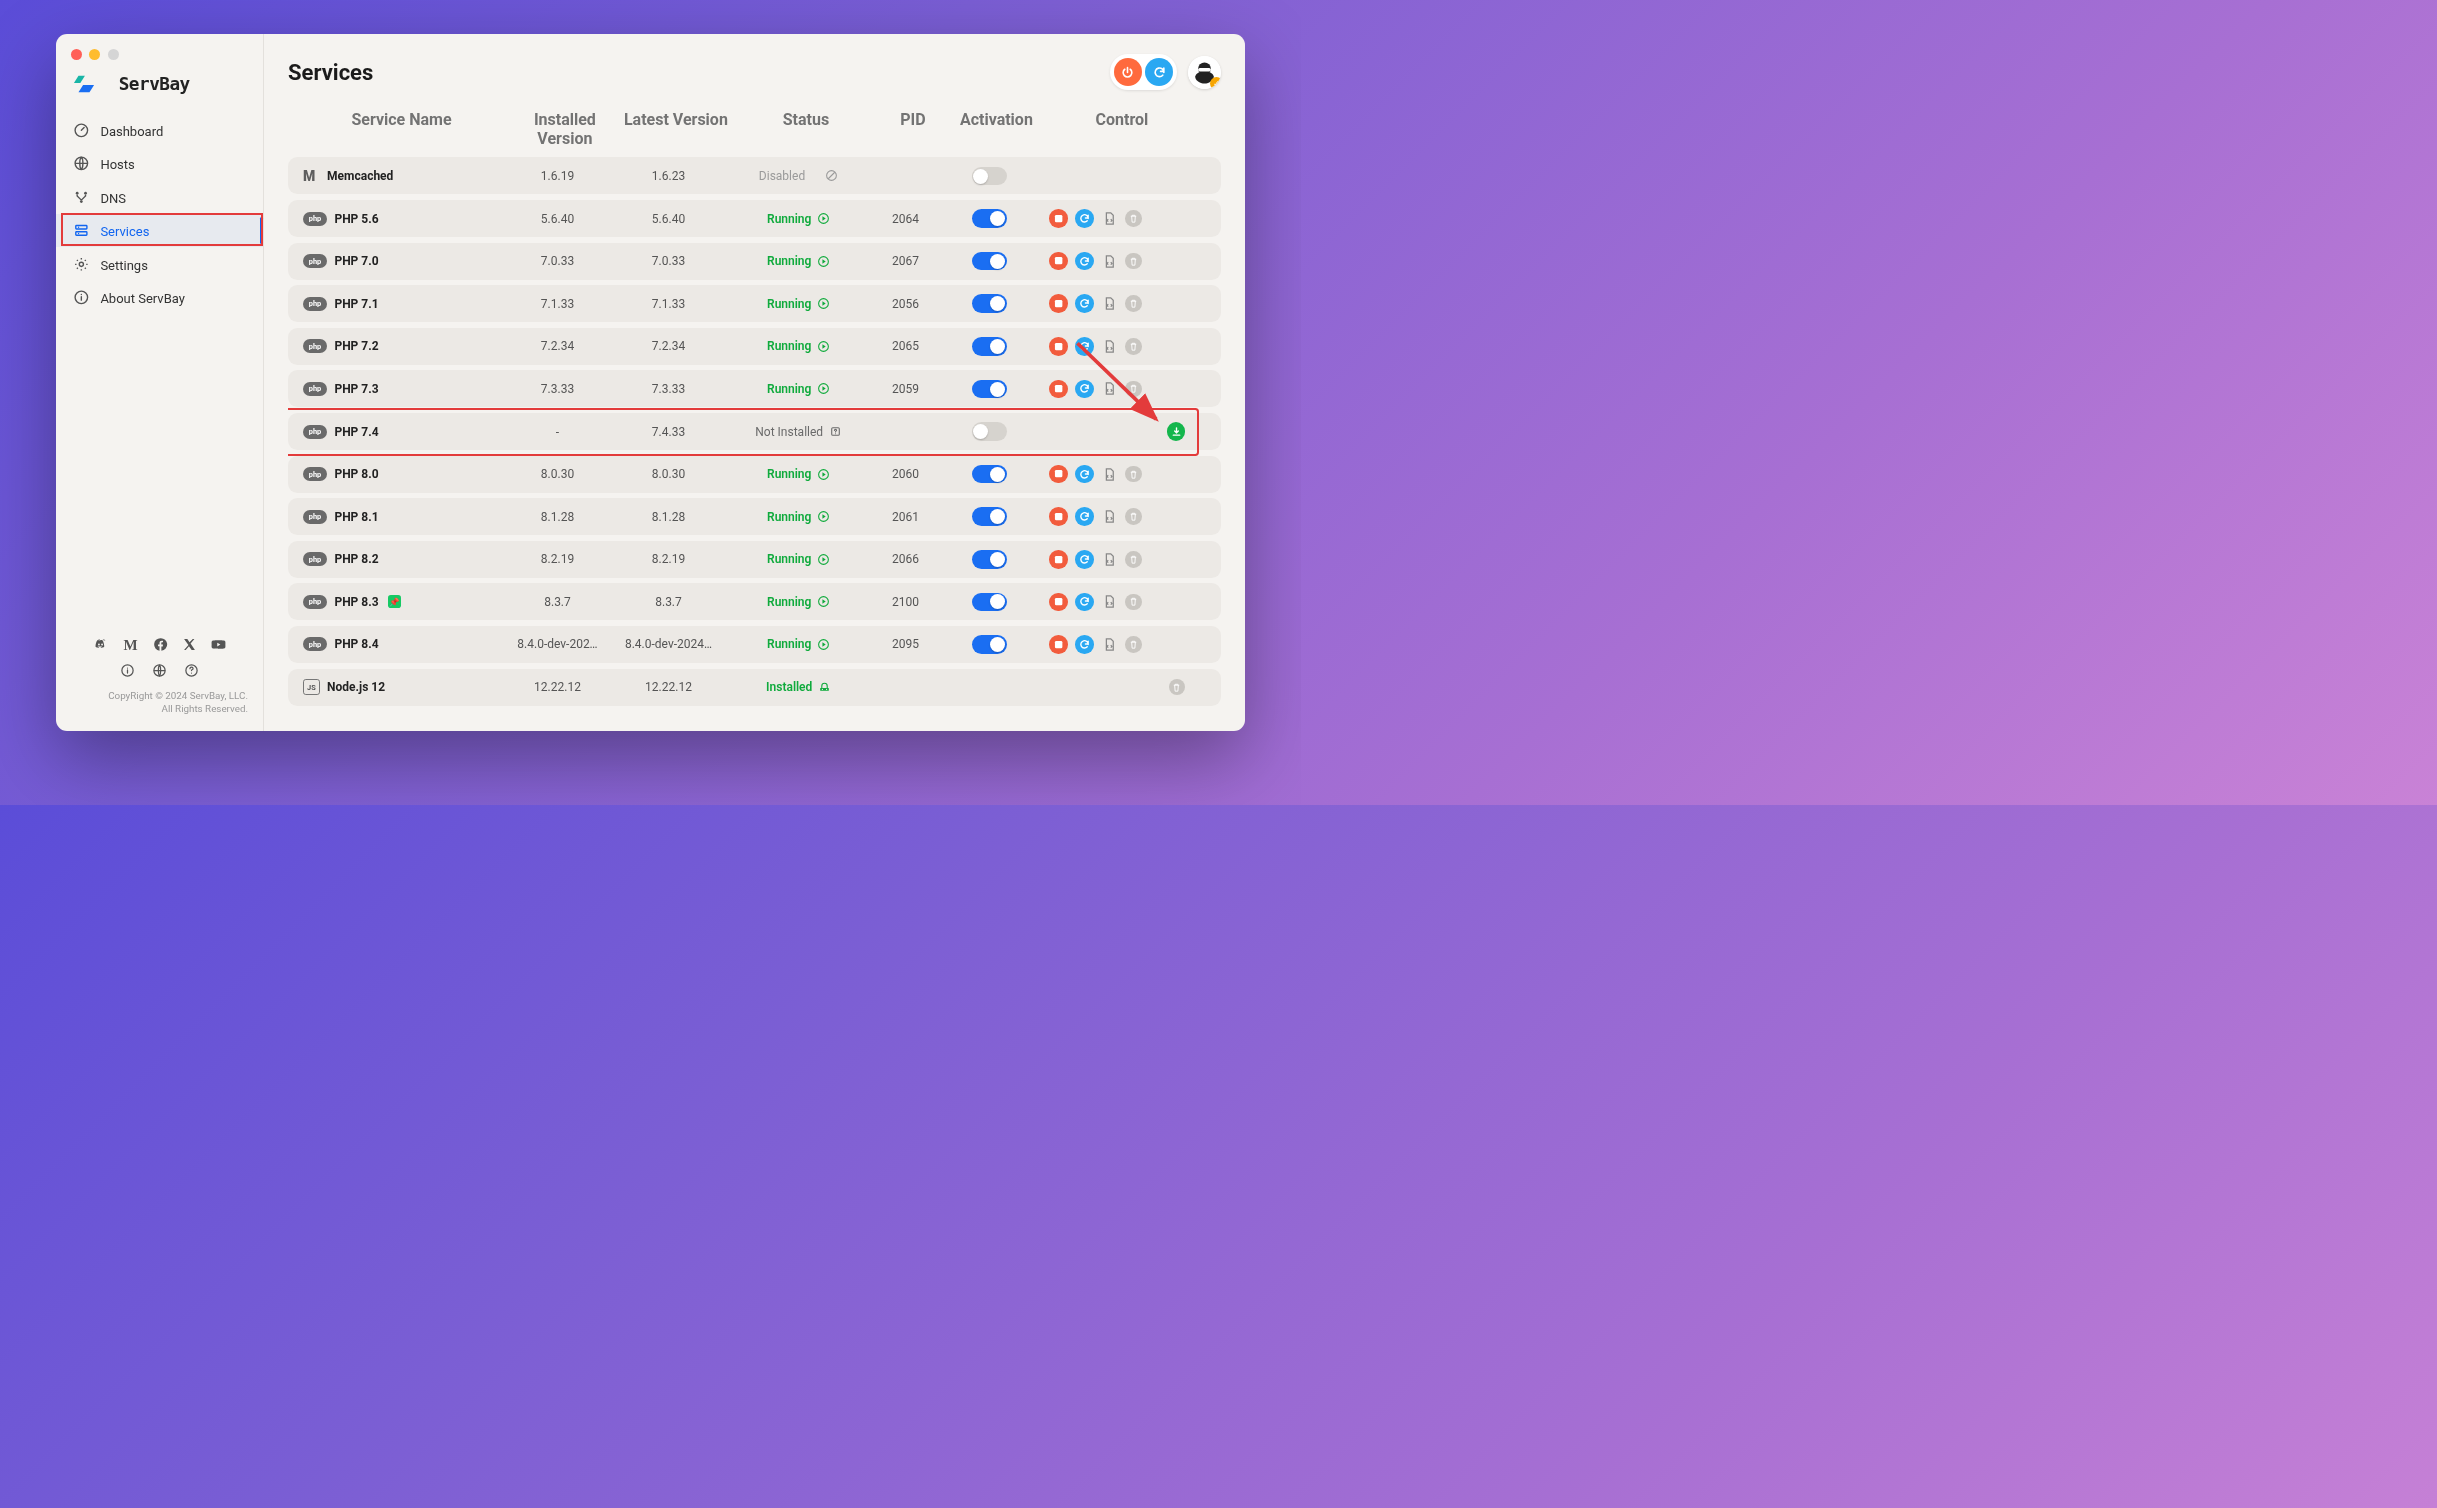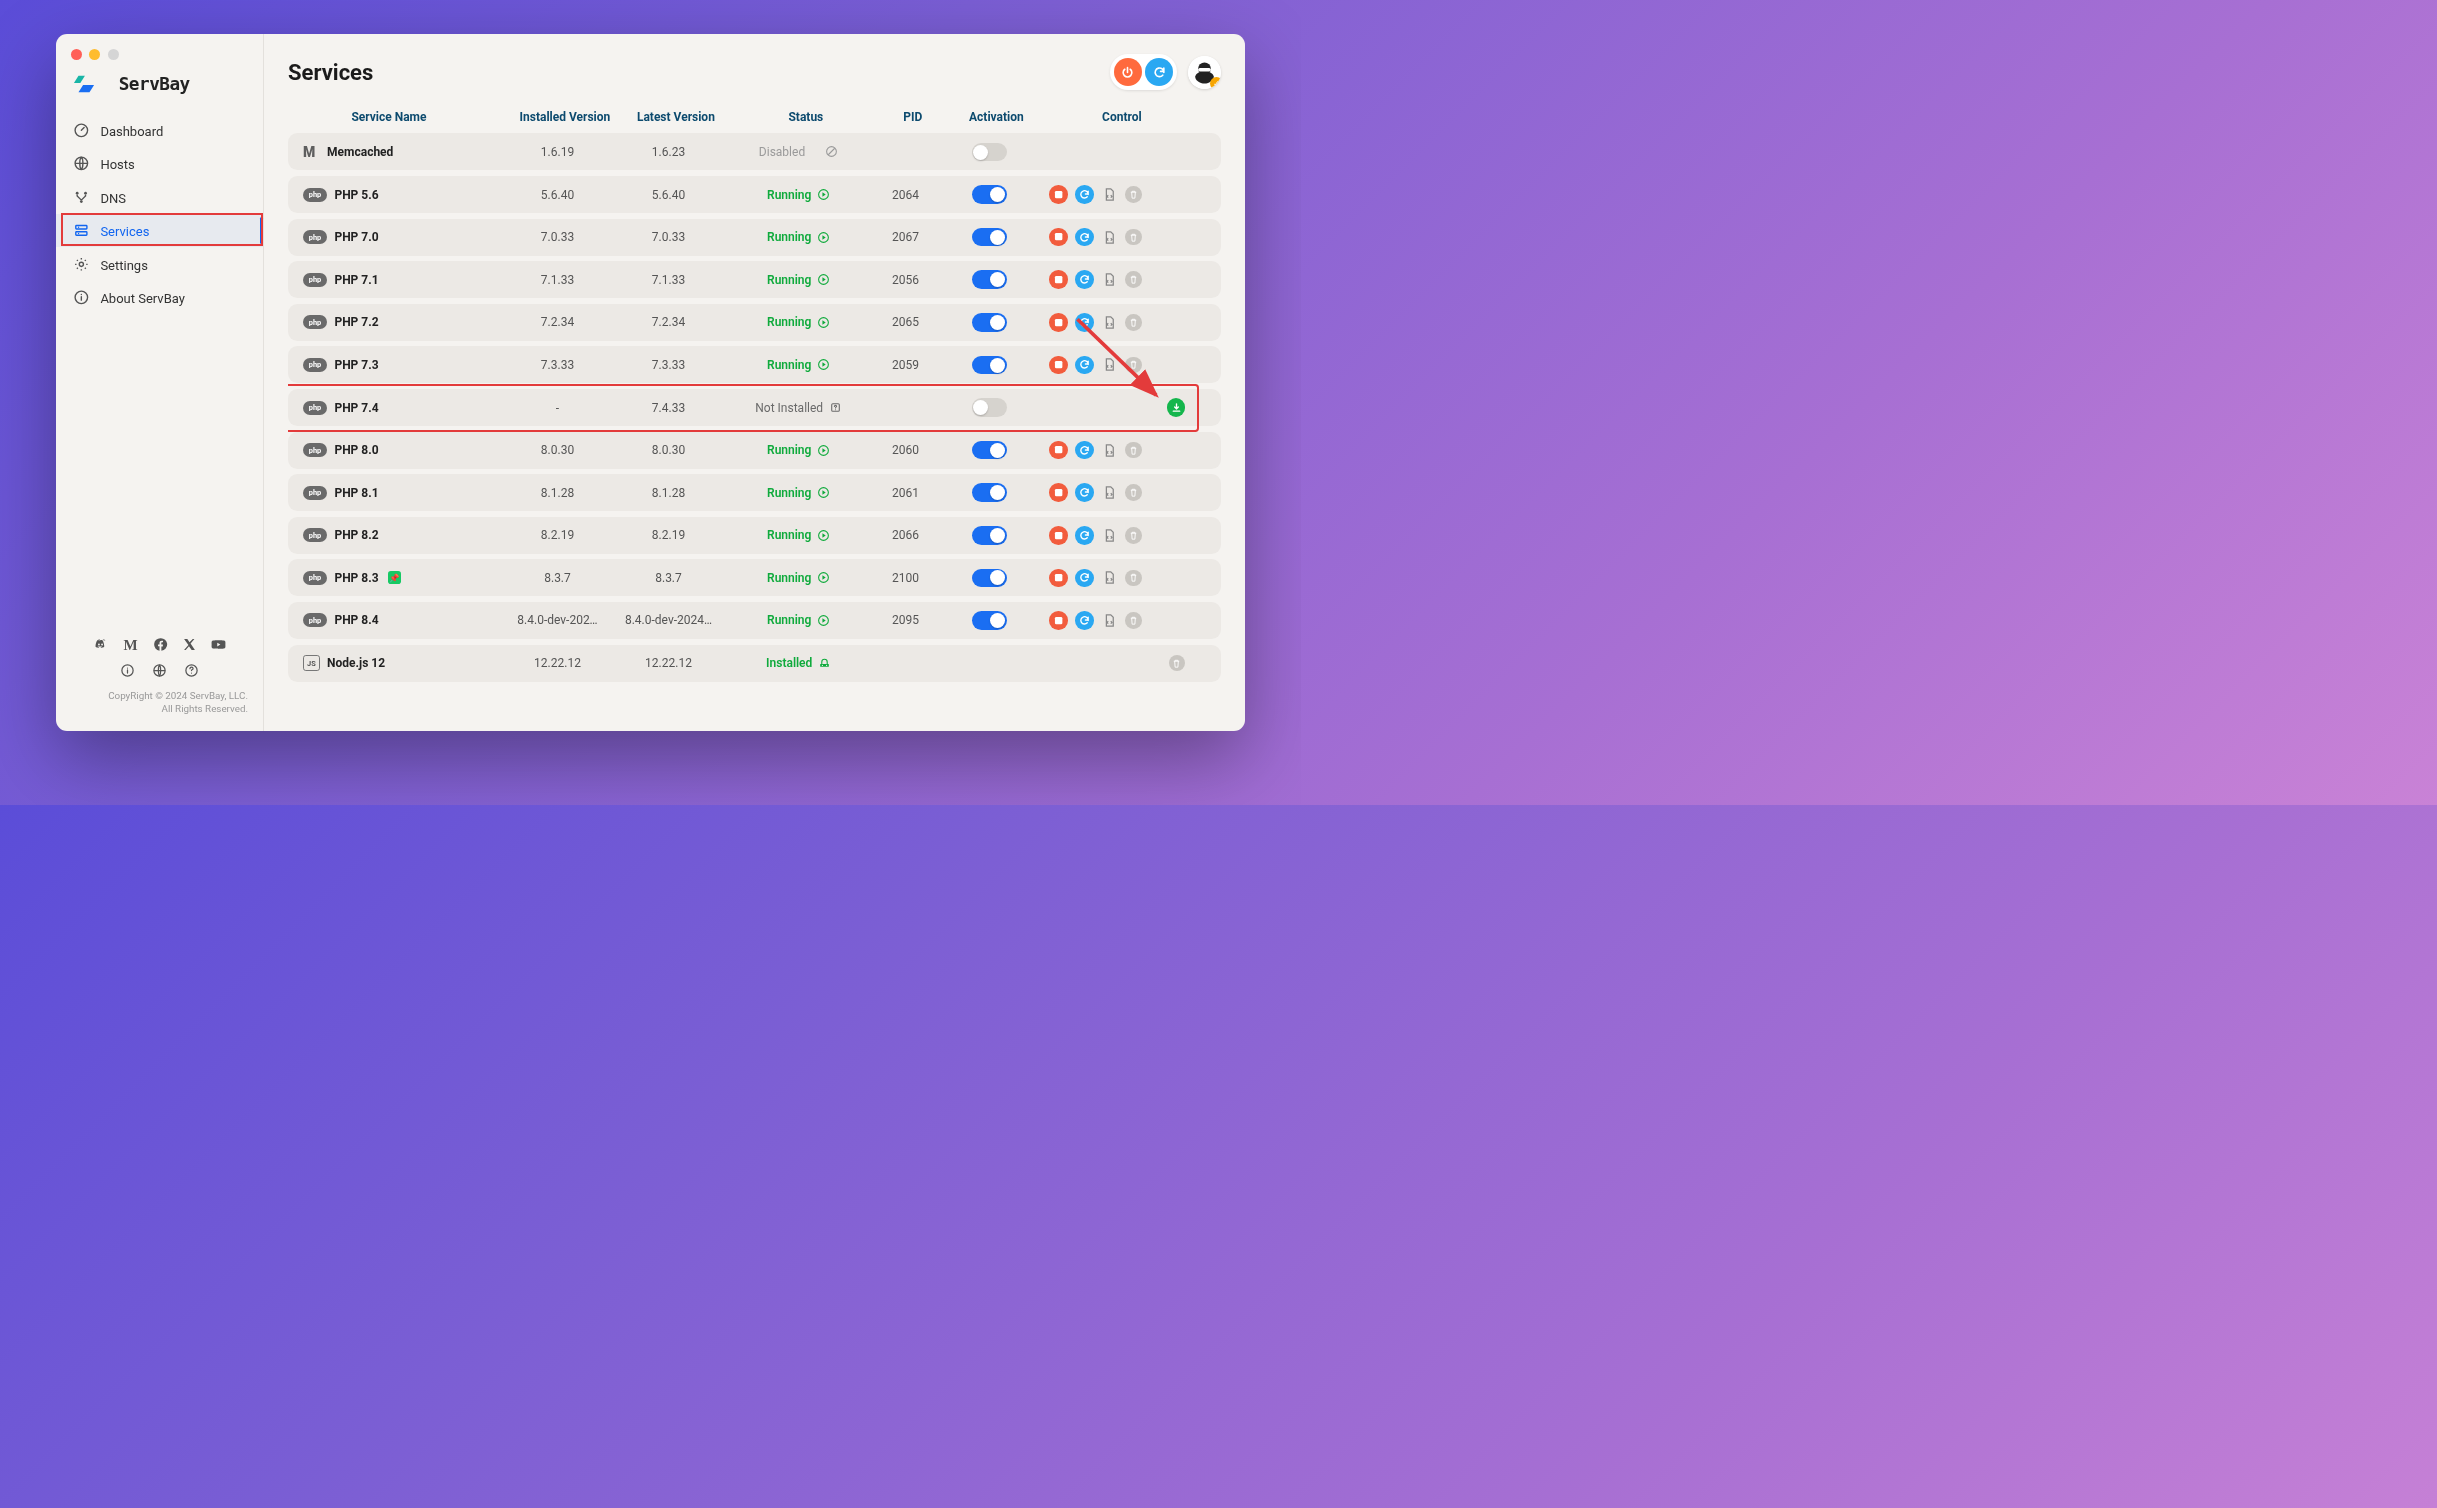--- a/index.html
+++ b/index.html
@@ -64,21 +64,21 @@
 .head { display:flex; align-items:center; justify-content:space-between; margin-bottom: 13px; }
 .title { font-size: 22px; font-weight:700; color:#1b1b1b; }
 .head-right { display:flex; align-items:center; gap:11px; }
 .pill-pair { background:#fff; border-radius: 22px; padding:3.7px; display:flex; gap:3.7px; box-shadow:0 0.9px 2.8px rgba(0,0,0,0.1); }
 .circ-btn { width:28px; height:28px; border-radius:50%; display:flex; align-items:center; justify-content:center; }
 .circ-btn.orange { background:#ff6a3d; color:#fff; }
 .circ-btn.blue { background:#2aa8f2; color:#fff; }
 .avatar { width:33px; height:33px; border-radius:50%; background:#fff; position:relative; box-shadow: 0 0.9px 2.8px rgba(0,0,0,0.15); display:flex; align-items:center; justify-content:center; overflow:hidden; }
 .avatar-check { position:absolute; right:-1.9px; bottom:-1.9px; width:13px; height:13px; border-radius:50%; background:#f7a500; display:flex; align-items:center; justify-content:center; color:#fff; font-size:7.4px; }
 
-.columns { display:grid; grid-template-columns: 214px 111px 111px 149px 65px 102px 149px; font-size:12px; font-weight:700; color:#0c4a6e; padding: 7.4px 7.4px 9.3px; }
+.columns { display:grid; grid-template-columns: 214px 111px 111px 149px 65px 102px 149px; font-size:16px; font-weight:700; color:#737373; padding: 7.4px 7.4px 9.3px; }
 .columns div:nth-child(1){ padding-left: 56px; }
 .columns div:nth-child(n+2){ text-align:center; }
 
 .rows { flex:1; overflow:hidden; position:relative; }
 .row {
   display:grid;
   grid-template-columns: 214px 111px 111px 149px 65px 102px 149px;
   align-items:center;
   background:#ece9e5;
   border-radius: 9.3px;

